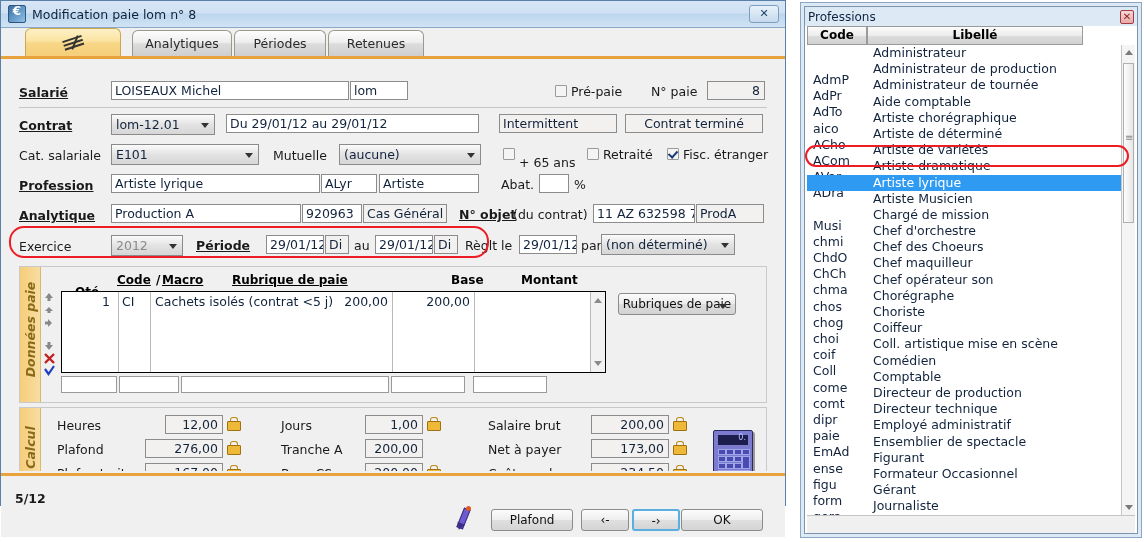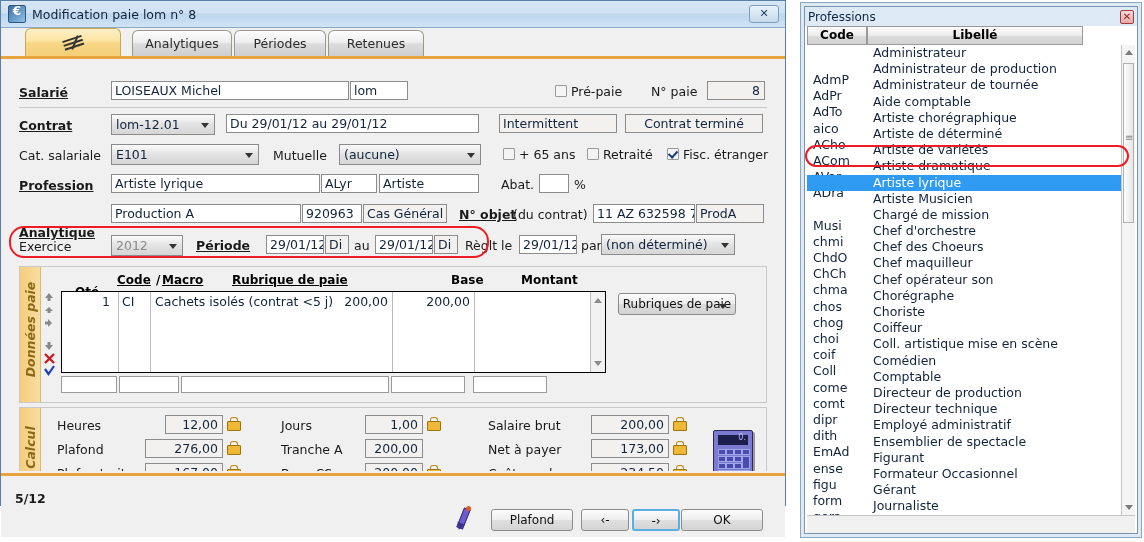--- a/index.html
+++ b/index.html
@@ -326,35 +326,35 @@
     <div class="sel" style="left:110px;top:55px;width:104px;">lom-12.01</div>
     <div class="fld" style="left:225px;top:55px;width:253px;">Du 29/01/12 au 29/01/12</div>
     <div class="fld ro" style="left:498px;top:55px;width:118px;">Intermittent</div>
     <div class="fld ro" style="left:624px;top:55px;width:138px;text-align:center;">Contrat terminé</div>
 
     <div class="lbl" style="left:18px;top:89px;">Cat. salariale</div>
     <div class="sel" style="left:110px;top:85px;width:148px;">E101</div>
     <div class="lbl" style="left:272px;top:89px;">Mutuelle</div>
     <div class="sel" style="left:338px;top:85px;width:142px;">(aucune)</div>
     <div class="chk" style="left:502px;top:89px;"></div>
-    <div class="lbl" style="left:518px;top:88px;">+ 65 ans</div>
+    <div class="lbl" style="left:518px;top:96px;">+ 65 ans</div>
     <div class="chk" style="left:586px;top:89px;"></div>
     <div class="lbl" style="left:602px;top:88px;">Retraité</div>
     <div class="chk on" style="left:666px;top:89px;"></div>
     <div class="lbl" style="left:682px;top:88px;">Fisc. étranger</div>
 
     <div class="lbl b" style="left:18px;top:119px;">Profession</div>
     <div class="fld" style="left:110px;top:115px;width:209px;">Artiste lyrique</div>
     <div class="fld" style="left:320px;top:115px;width:56px;">ALyr</div>
     <div class="fld" style="left:378px;top:115px;width:100px;">Artiste</div>
     <div class="lbl" style="left:500px;top:118px;">Abat.</div>
     <div class="fld" style="left:538px;top:115px;width:30px;"></div>
     <div class="lbl" style="left:573px;top:118px;">%</div>
 
-    <div class="lbl b" style="left:18px;top:149px;margin-top:17px;">Analytique</div>
+    <div class="lbl b" style="left:18px;top:149px;">Analytique</div>
     <div class="fld" style="left:110px;top:145px;width:190px;">Production A</div>
     <div class="fld" style="left:301px;top:145px;width:60px;">920963</div>
     <div class="fld ro" style="left:362px;top:145px;width:84px;">Cas Général</div>
     <div class="lbl b" style="left:458px;top:148px;">N° objet</div>
     <div class="lbl" style="left:512px;top:148px;">(du contrat)</div>
     <div class="fld" style="left:592px;top:145px;width:102px;">11 AZ 632598 72</div>
     <div class="fld ro" style="left:695px;top:145px;width:68px;">ProdA</div>
 
     <div class="lbl" style="left:18px;top:180px;">Exercice</div>
     <div class="sel dim" style="left:110px;top:176px;width:72px;">2012</div>
@@ -626,21 +626,21 @@
         </div>
         <div class="prow">
           <span class="c">comt</span>
           <span class="l">Comptable</span>
         </div>
         <div class="prow">
           <span class="c">dipr</span>
           <span class="l">Directeur de production</span>
         </div>
         <div class="prow">
-          <span class="c">dith</span>
+          <span class="c">paie</span>
           <span class="l">Directeur technique</span>
         </div>
         <div class="prow">
           <span class="c">EmAd</span>
           <span class="l">Employé administratif</span>
         </div>
         <div class="prow">
           <span class="c">ense</span>
           <span class="l">Ensemblier de spectacle</span>
         </div>

